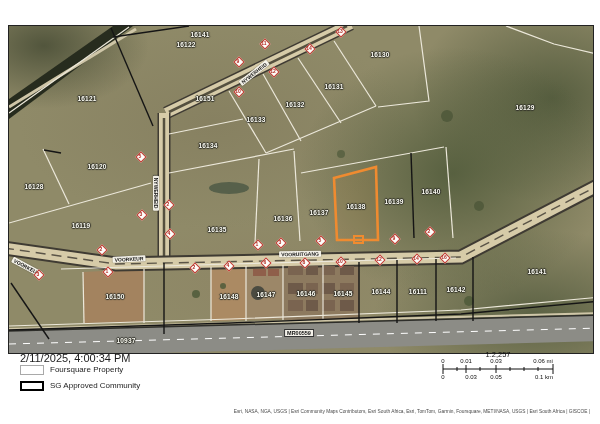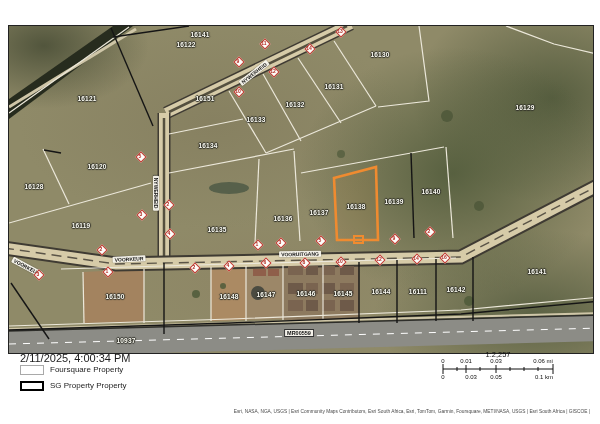--- a/index.html
+++ b/index.html
@@ -291,21 +291,21 @@
   </div>
 
   <div id="timestamp">2/11/2025, 4:00:34 PM</div>
 
   <div class="legend-row" style="top:364px;">
     <span class="legend-swatch sw-registered"></span>
     <span class="legend-label">Foursquare Property</span>
   </div>
   <div class="legend-row" style="top:380px;">
     <span class="legend-swatch sw-sg"></span>
-    <span class="legend-label">SG Property Property</span>
+    <span class="legend-label">SG Approved Community</span>
   </div>
 
   <div id="scale-text">1:2,257</div>
 
   <div id="scalebar">
     <svg width="600" height="424" style="position:absolute;left:0;top:0;">
       <g stroke="#111" stroke-width="1">
         <line x1="443" y1="369" x2="553" y2="369"></line>
         <line x1="443" y1="364" x2="443" y2="374"></line>
         <line x1="457" y1="367" x2="457" y2="371"></line>

